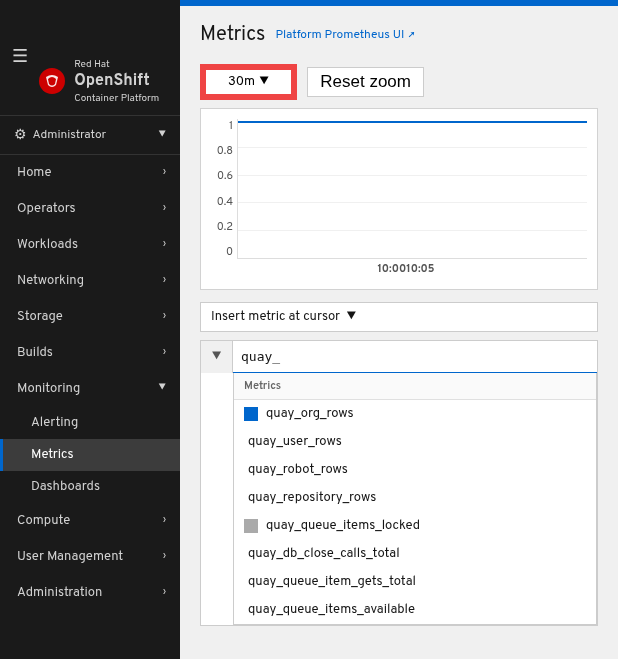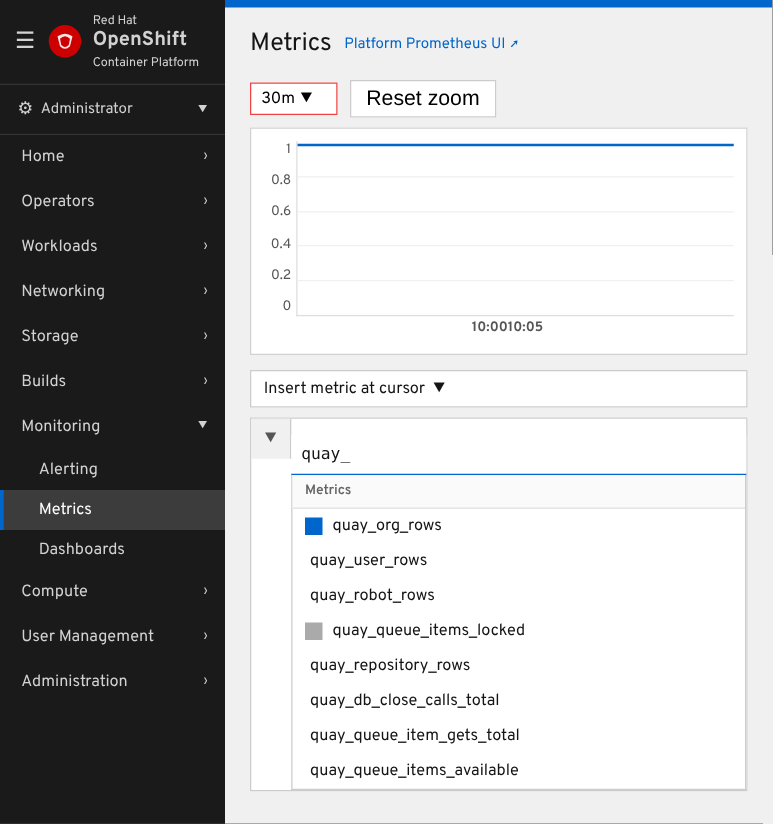--- a/index.html
+++ b/index.html
@@ -29,20 +29,21 @@
     .hamburger-icon {
       color: #d2d2d2;
       font-size: 18px;
       margin-right: 10px;
       cursor: pointer;
     }
 
     .brand-logo {
       display: flex;
       align-items: center;
+      margin-top: 48px;
     }
 
     .redhat-icon {
       width: 28px;
       height: 28px;
       margin-right: 8px;
     }
 
     .brand-text {
       font-size: 10px;
@@ -155,22 +156,22 @@
 
     
     .chart-controls {
       display: flex;
       align-items: center;
       gap: 10px;
       margin-bottom: 8px;
     }
 
     .time-select {
-      padding: 4px 8px;
-      border: 1px solid #ef4444;
+      padding: 4px 22px;
+      border: 6px solid #ef4444;
       background: #fff;
       font-size: 13px;
       display: flex;
       align-items: center;
       gap: 4px;
       cursor: pointer;
       min-width: 70px;
     }
 
     .reset-zoom-btn {
@@ -301,21 +302,20 @@
 
     .query-input {
       border: none;
       outline: none;
       padding: 8px;
       font-size: 13px;
       font-family: monospace;
       color: #151515;
       background: #fff;
       border-bottom: 2px solid #06c;
-      margin-top: 13px;
     }
 
     
     .dropdown-container {
       background: #fff;
       border: 1px solid #ccc;
       border-top: none;
       margin-top: -1px;
     }
 
@@ -509,28 +509,28 @@
           <div class="dropdown-item with-color-indicator">
             <span class="color-box blue"></span>
             <span>quay_org_rows</span>
           </div>
           <div class="dropdown-item">
             <span>quay_user_rows</span>
           </div>
           <div class="dropdown-item">
             <span>quay_robot_rows</span>
           </div>
+          <div class="dropdown-item">
+            <span>quay_repository_rows</span>
+          </div>
           <div class="dropdown-item with-color-indicator">
             <span class="color-box gray"></span>
             <span>quay_queue_items_locked</span>
           </div>
           <div class="dropdown-item">
-            <span>quay_repository_rows</span>
-          </div>
-          <div class="dropdown-item">
             <span>quay_db_close_calls_total</span>
           </div>
           <div class="dropdown-item">
             <span>quay_queue_item_gets_total</span>
           </div>
           <div class="dropdown-item">
             <span>quay_queue_items_available</span>
           </div>
         </div>
       </div>

